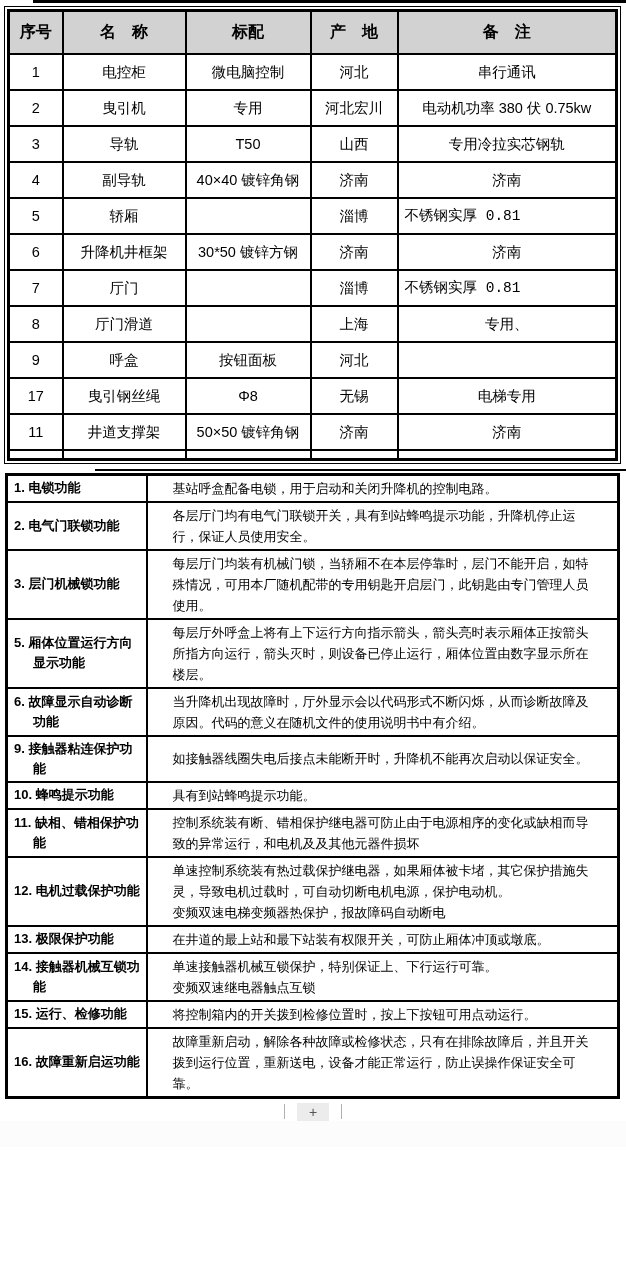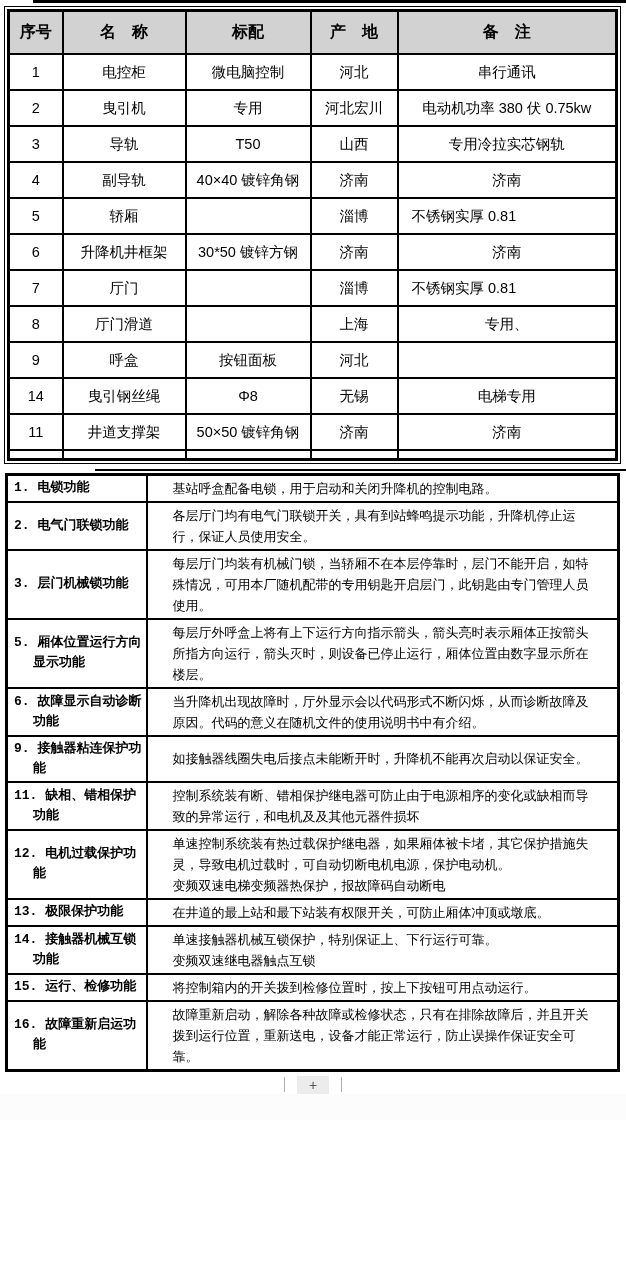--- a/index.html
+++ b/index.html
@@ -36,41 +36,40 @@
     text-align: center;
   }
   #parts-table td {
     border: 2px solid #000;
     font-size: 14.5px;
     text-align: center;
     padding: 7px 4px;
     line-height: 20px;
     word-break: break-all;
   }
-  #parts-table td.left { text-align: left; padding-left: 13px; }
+  #parts-table td.left { text-align: left; padding-left: 6px; font-family: Liberation Mono, monospace; }
   #parts-table tr.partial td { padding: 0; height: 9px; }
 
   
   .sep-line { height: 2px; background: #000; margin: 5px 0 2px 95px; }
 
   
   .t2-wrap { margin: 0 6px 0 5px; }
   #func-table { border: 3px solid #000; }
   #func-table td {
     border: 2px solid #000;
     vertical-align: middle;
     font-size: 13px;
   }
   td.func-label {
     width: 140px;
     font-weight: bold;
     padding: 2px 3px 2px 25px;
     text-indent: -19px;
     line-height: 20px;
-    font-family: Liberation Mono, monospace;
   }
   td.func-desc {
     padding: 2px 25px;
     line-height: 21px;
     white-space: pre-line;
     word-break: break-all;
   }
 
   
   .plus-wrap {
@@ -167,21 +166,21 @@
             <td>专用、</td>
           </tr>
           <tr>
             <td>9</td>
             <td>呼盒</td>
             <td>按钮面板</td>
             <td>河北</td>
             <td></td>
           </tr>
           <tr>
-            <td>14</td>
+            <td>17</td>
             <td>曳引钢丝绳</td>
             <td>Φ8</td>
             <td>无锡</td>
             <td>电梯专用</td>
           </tr>
           <tr>
             <td>11</td>
             <td>井道支撑架</td>
             <td>50×50 镀锌角钢</td>
             <td>济南</td>
@@ -225,20 +224,24 @@
           </tr>
           <tr>
             <td class="func-label">6. 故障显示自动诊断功能</td>
             <td class="func-desc">当升降机出现故障时，厅外显示会以代码形式不断闪烁，从而诊断故障及原因。代码的意义在随机文件的使用说明书中有介绍。</td>
           </tr>
           <tr>
             <td class="func-label">9. 接触器粘连保护功能</td>
             <td class="func-desc">如接触器线圈失电后接点未能断开时，升降机不能再次启动以保证安全。</td>
           </tr>
           <tr>
+            <td class="func-label">10. 蜂鸣提示功能</td>
+            <td class="func-desc">具有到站蜂鸣提示功能。</td>
+          </tr>
+          <tr>
             <td class="func-label">11. 缺相、错相保护功能</td>
             <td class="func-desc">控制系统装有断、错相保护继电器可防止由于电源相序的变化或缺相而导致的异常运行，和电机及及其他元器件损坏</td>
           </tr>
           <tr>
             <td class="func-label">12. 电机过载保护功能</td>
             <td class="func-desc">单速控制系统装有热过载保护继电器，如果厢体被卡堵，其它保护措施失灵，导致电机过载时，可自动切断电机电源，保护电动机。
 变频双速电梯变频器热保护，报故障码自动断电</td>
           </tr>
           <tr>
             <td class="func-label">13. 极限保护功能</td>

